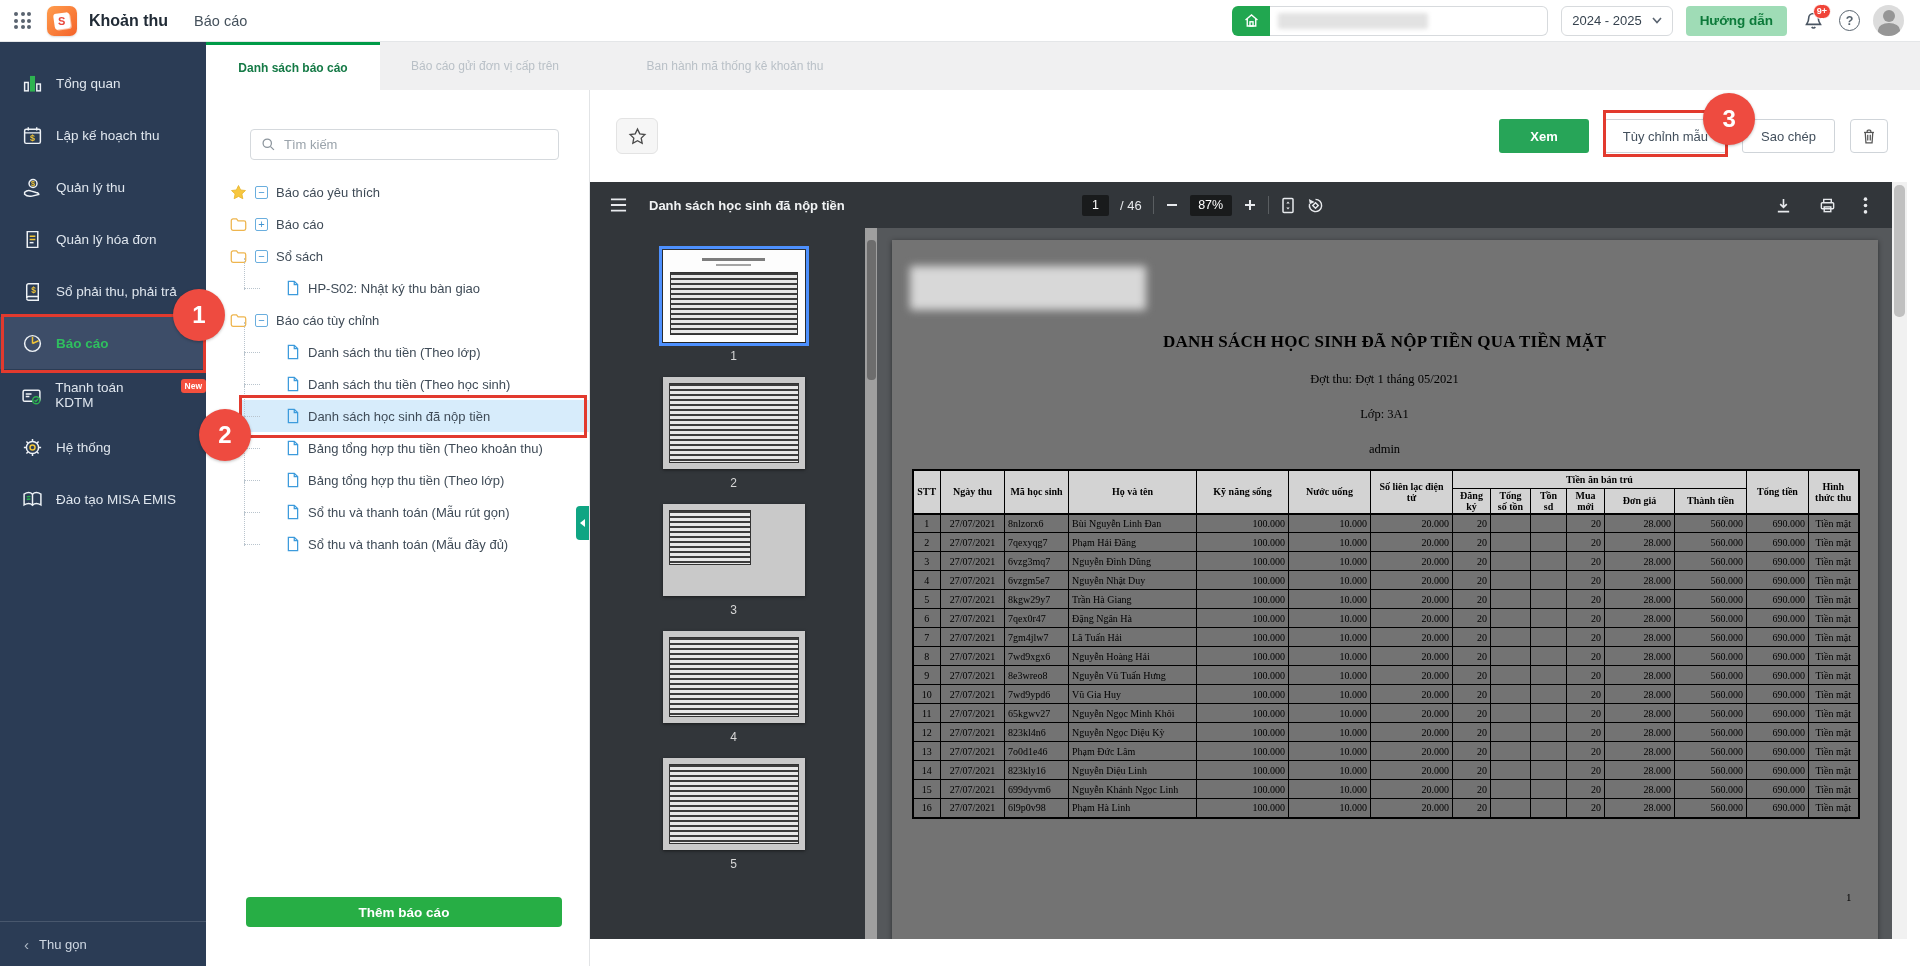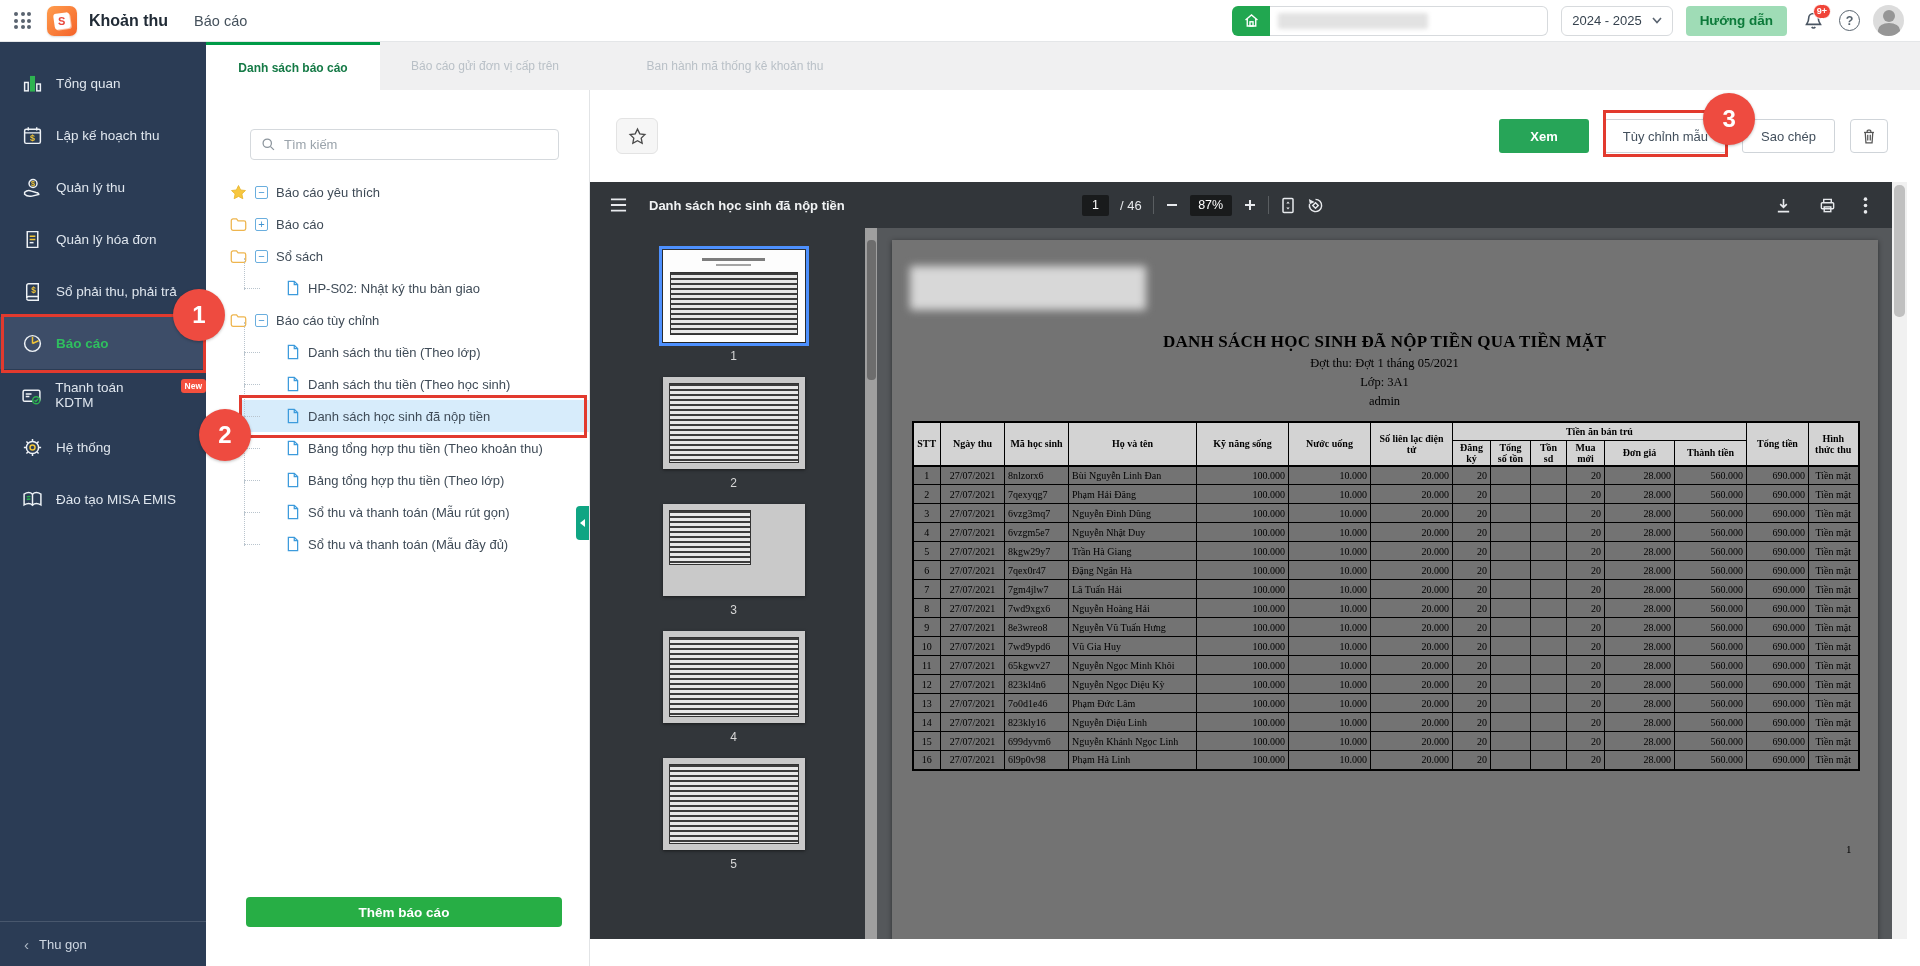--- a/index.html
+++ b/index.html
@@ -123,21 +123,21 @@
   .thumb-label { margin-top:7px; color:#d7d7d7; font-size:12px; }
   .v-main { flex:1; background:#55585b; overflow:hidden; }
   .v-scrollbar { width:15px; background:#f1f1f1; position:relative; flex:none; }
   .v-scrollbar .thumb { position:absolute; left:2px; width:11px; top:3px; height:132px; background:#c0c0c0; border-radius:5px; }
 
   
   .doc-page { width:986px; height:704px; margin:12px auto 0; background:#737373; box-shadow:0 1px 5px rgba(0,0,0,.45); position:relative;
               font-family:"Liberation Serif", serif; color:#000; }
   .doc-redact { position:absolute; left:18px; top:26px; width:236px; height:44px; background:#d8d8d8; filter:blur(4px); border-radius:2px; }
   .doc-title { padding-top:92px; text-align:center; font-size:17px; font-weight:bold; letter-spacing:.2px; }
-  .doc-sub { text-align:center; font-size:12.5px; margin-top:4px; }
+  .doc-sub { text-align:center; font-size:12.5px; margin-top:20px; }
   .doc-table { border-collapse:collapse; margin:12px 20px 0; width:946px; table-layout:fixed; }
   .doc-table th, .doc-table td { border:1px solid #000; font-size:10px; padding:1px 3px; overflow:hidden; }
   .doc-table thead th { background:#d3d3d3; font-weight:bold; text-align:center; }
   .doc-table { border:2px solid #000; }
   .doc-table thead { border-bottom:2px solid #000; }
   .doc-table tbody td { height:19px; }
   td.al { text-align:left; } td.ar { text-align:right; } td.ac { text-align:center; }
   .doc-pagenum { margin-top:72px; text-align:right; padding-right:26px; font-size:11px; }
 
   

